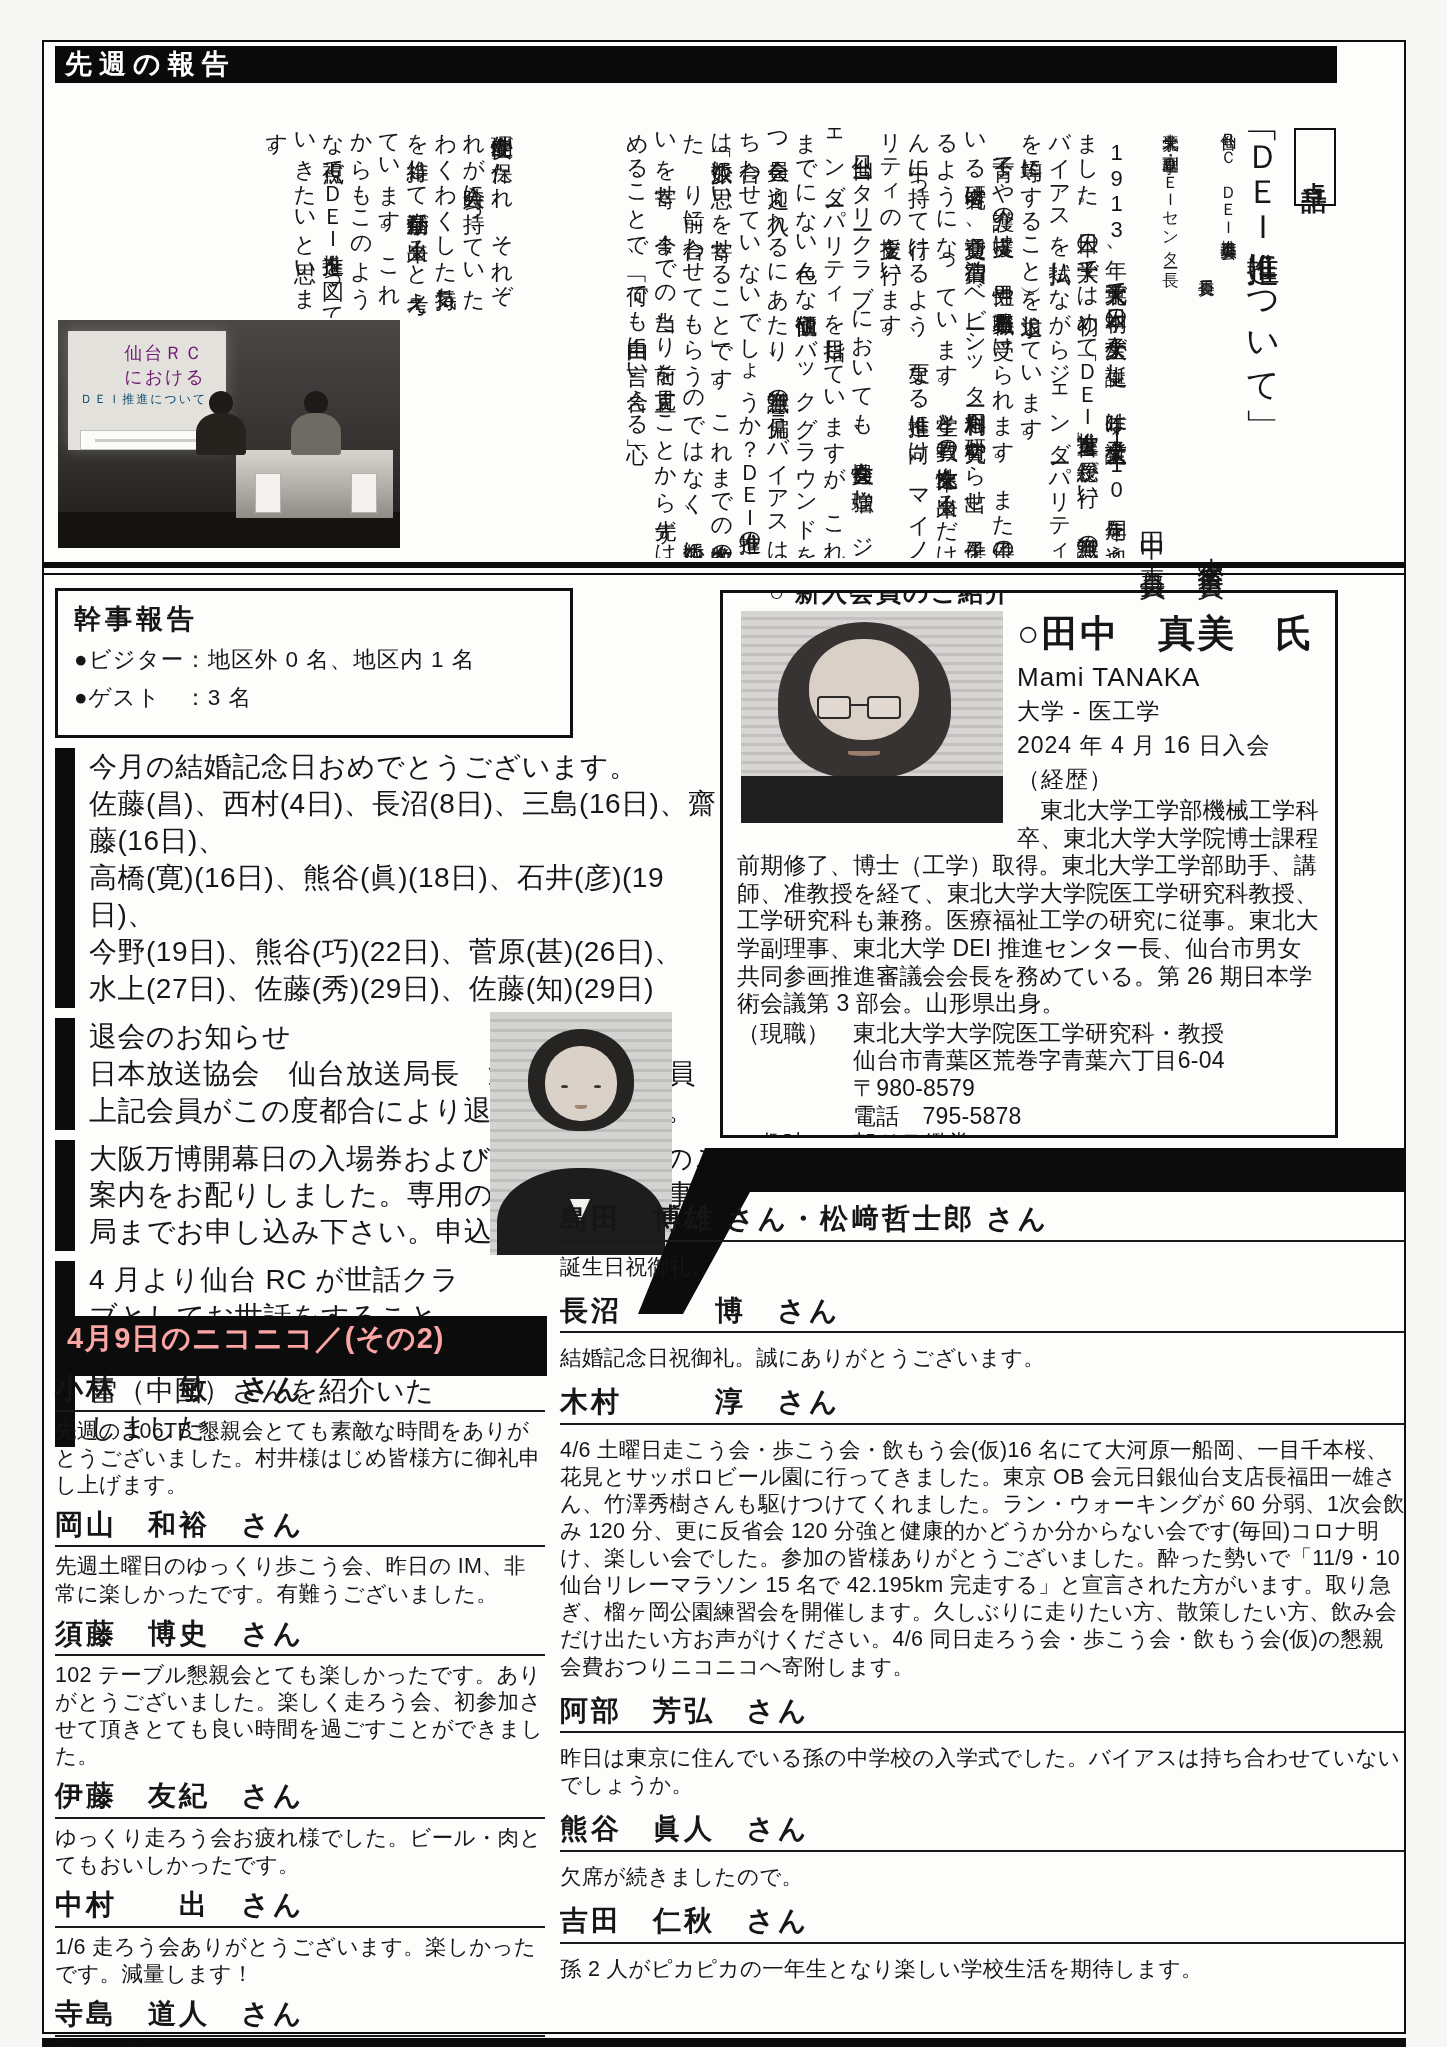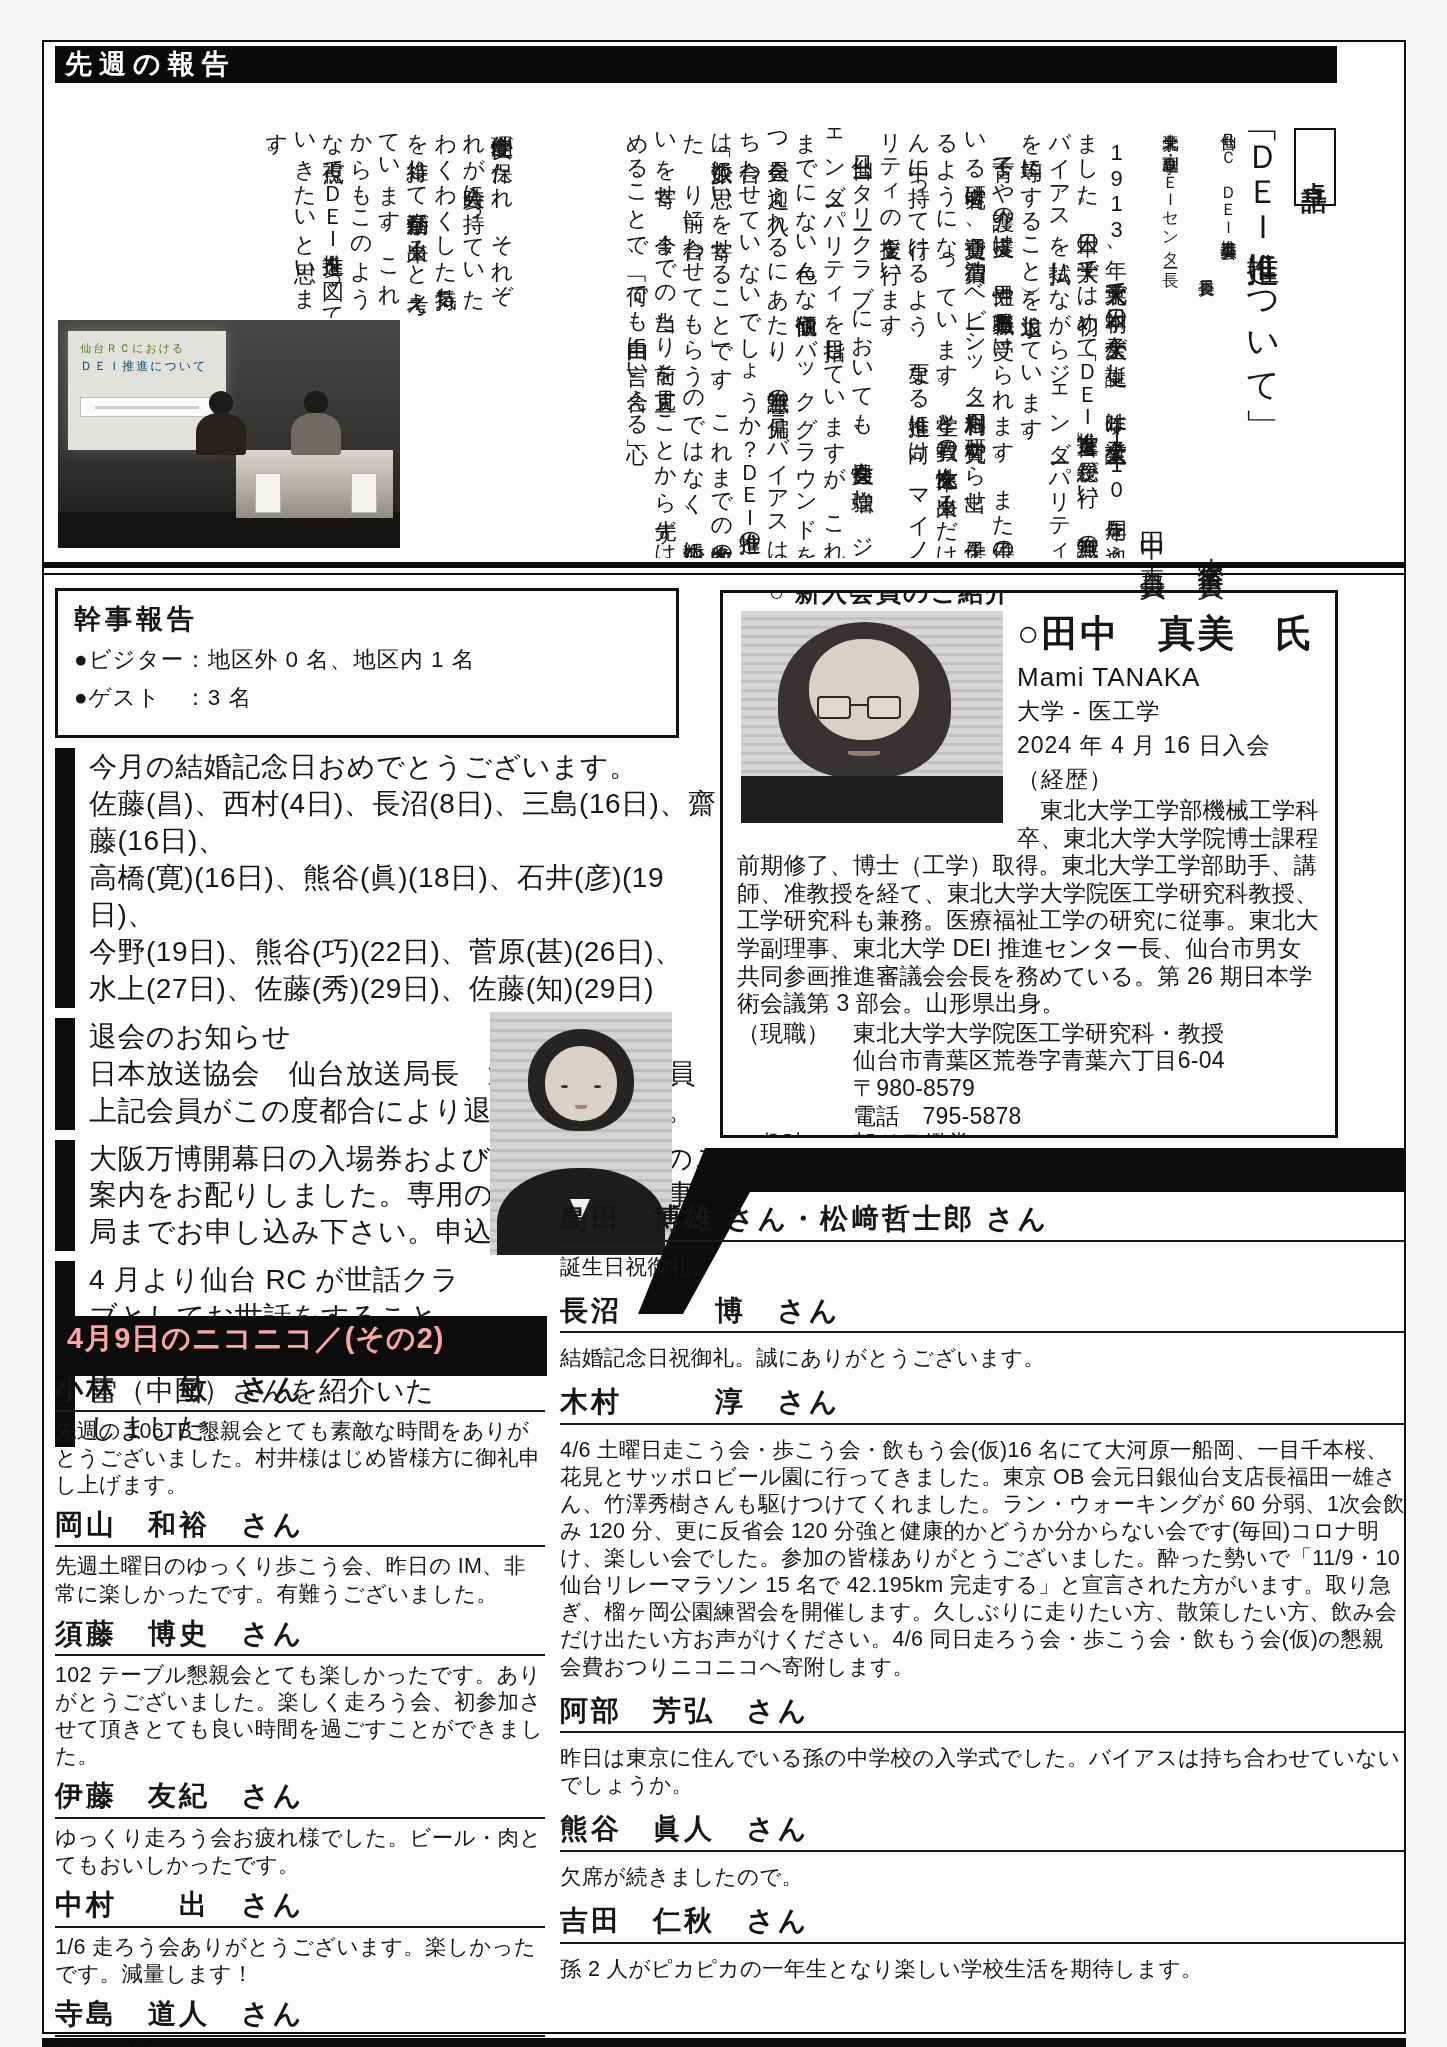--- a/index.html
+++ b/index.html
@@ -35,21 +35,21 @@
                 letter-spacing:0.5px; overflow:hidden; }
   .taiwa-body p { margin:0; text-indent:1em; }
   .taiwa-cont { left:58px; top:118px; width:458px; height:200px; font-size:22px; line-height:1.28;
                 letter-spacing:0.5px; overflow:hidden; }
 
   
   .stage-photo { left:58px; top:320px; width:342px; height:228px; background:linear-gradient(#4a4846,#33312f 60%,#1b1a19);
                  overflow:hidden; }
   .sp-screen { position:absolute; left:3%; top:5%; width:46%; height:52%; background:#e3e1dc;
                padding:10px 12px; box-shadow:0 0 14px rgba(255,255,255,.22); }
-  .sp-screen .sl1 { font-size:11px; color:#4d7c0f; letter-spacing:2px; }
+  .sp-screen .sl1 { font-size:18px; color:#701a75; letter-spacing:2px;margin-left:44px; }
   .sp-screen .sl2 { font-size:12px; color:#0c4a6e; letter-spacing:2px; margin-top:2px; }
   .sp-slidebox { margin-top:22px; height:20px; background:#fbfbfa; border:1px solid #c2c0bc; }
   .sp-slidebox i { display:block; height:3px; margin:8px 14px 0; background:#cfcdc9; }
   .sp-floor { position:absolute; bottom:0; left:0; width:100%; height:16%; background:#141312; }
   .sp-table { position:absolute; right:2%; bottom:13%; width:46%; height:30%;
               background:linear-gradient(#d8d5cf,#b1aea8 55%,#8f8c86); }
   .sp-card { position:absolute; bottom:8%; width:17%; height:58%; background:#f4f3f0; border:1px solid #b5b3ae; }
   .sp-card.c1 { left:12%; } .sp-card.c2 { right:10%; }
   .sp-person { position:absolute; width:58px; height:66px; }
   .sp-p1 { right:44%; bottom:40%; } .sp-p2 { right:16%; bottom:40%; }
@@ -57,21 +57,21 @@
   .sp-body { position:absolute; left:4px; top:22px; width:50px; height:42px; border-radius:45% 45% 8% 8%; }
   .sp-p1 .sp-body { background:#26231f; } .sp-p2 .sp-body { background:#6e6a64; }
   .sp-mic { position:absolute; width:2px; height:30px; background:#9a9894; transform:rotate(14deg); }
   .sp-m1 { right:52%; bottom:42%; } .sp-m2 { right:24%; bottom:42%; }
 
   
   .rule-thick { left:42px; top:562px; width:1364px; height:6px; background:#0c0c0c; }
   .rule-thin  { left:42px; top:573px; width:1364px; height:2px; background:#0c0c0c; }
 
   
-  .kanji-box { left:55px; top:588px; width:624px; height:150px; border:3px solid #101010; padding:10px 16px; }
+  .kanji-box { left:55px; top:588px; width:518px; height:150px; border:3px solid #101010; padding:10px 16px; }
   .kanji-title { font-size:27px; font-weight:bold; letter-spacing:4px; }
   .kanji-line { font-size:22.5px; margin-top:7px; letter-spacing:1px; }
 
   
   .ann { left:55px; top:748px; width:672px; }
   .ann-item { display:flex; margin-bottom:10px; }
   .ann-bar { width:20px; background:#0c0c0c; margin-right:14px; flex:0 0 20px; }
   .ann-text { font-size:28px; line-height:1.32; letter-spacing:0.5px; padding-top:1px; }
   .ann-item.narrow .ann-text { max-width:372px; }
 

